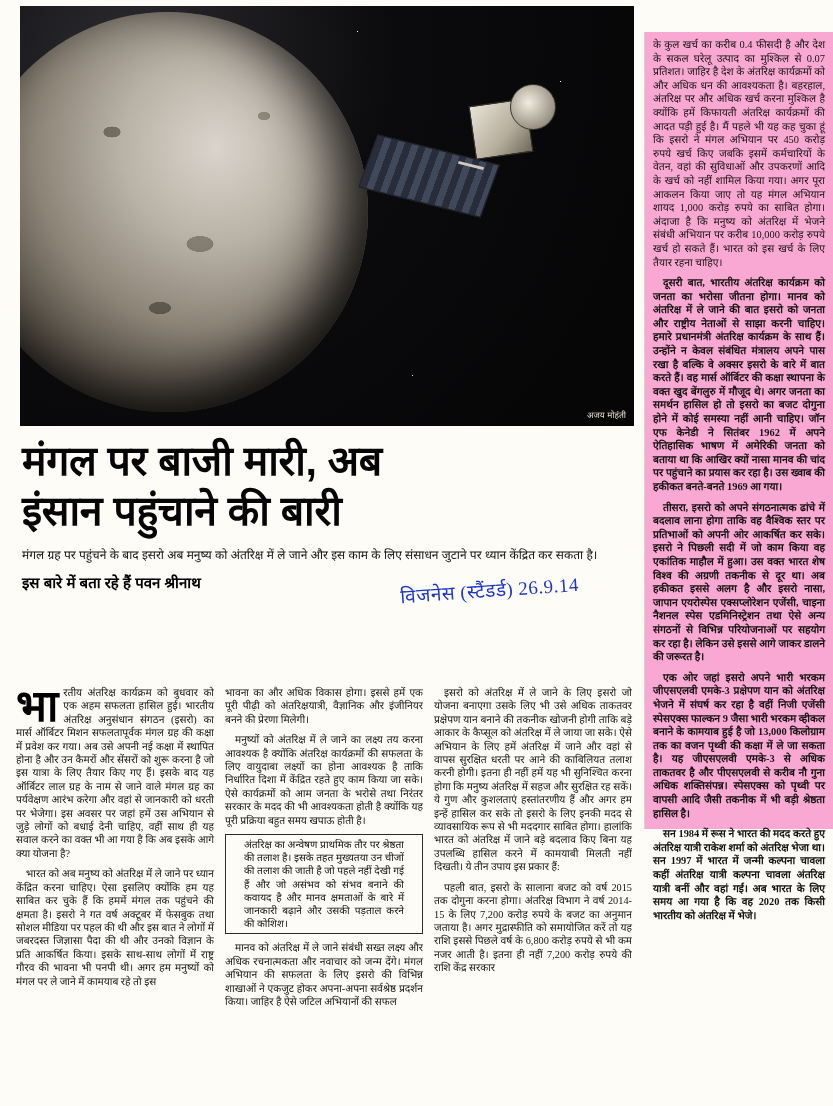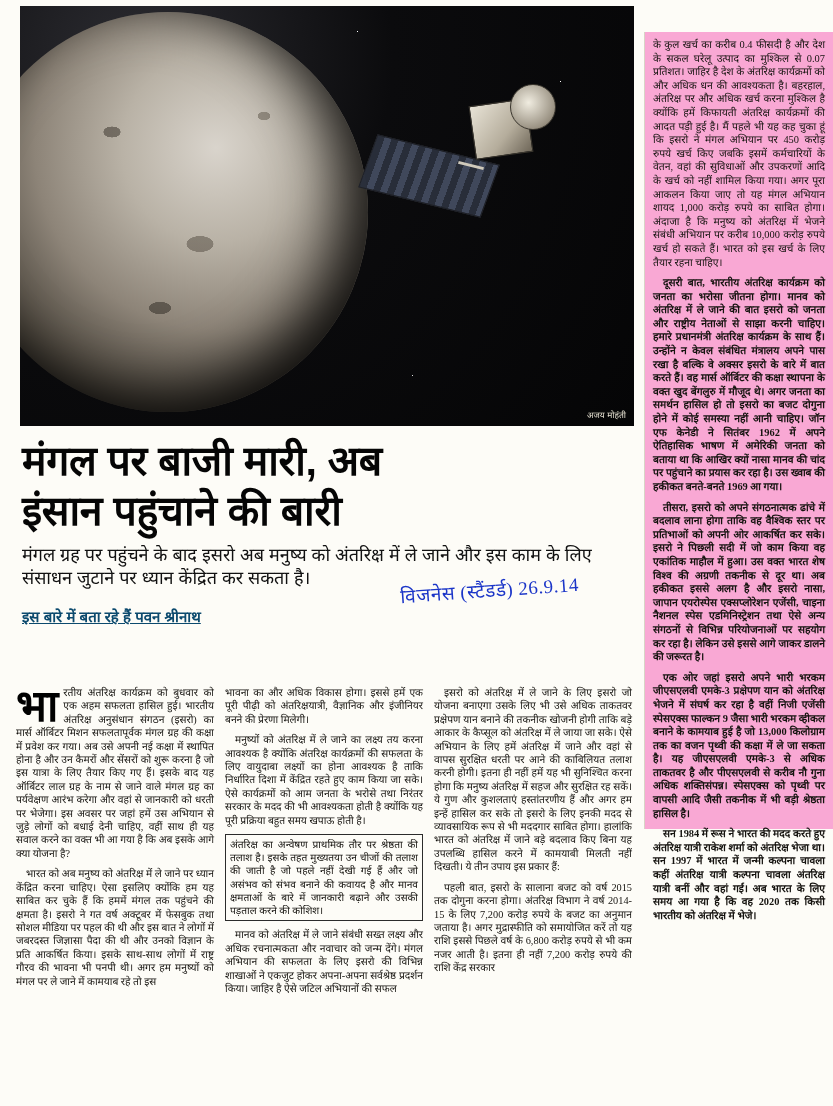--- a/index.html
+++ b/index.html
@@ -172,31 +172,30 @@
     font-family: "Liberation Serif", serif;
     font-size: 19px;
     color: #1b35c8;
     transform: rotate(-4deg);
     letter-spacing: .5px;
   }
   .standfirst {
     margin: 8px 0 0 6px;
     width: 610px;
     font-family: "Liberation Sans", sans-serif;
-    font-size: 18px;
+    font-size: 12px;
     line-height: 23px;
     color: #111;
   }
   .byline {
-    margin: 16px 0 0 6px;
+    margin: 5px 0 0 6px;
     font-family: "Liberation Sans", sans-serif;
     font-size: 15px;
     font-weight: bold;
-    color: #0c4a6e;
-    text-decoration: underline;
+    color: #000000;
   }
 
   
   .cols {
     position: absolute;
     left: 16px;
     top: 686px;
     width: 616px;
     height: 420px;
     display: flex;
@@ -219,21 +218,21 @@
     float: left;
     font-family: "Liberation Sans", sans-serif;
     font-weight: bold;
     font-size: 44px;
     line-height: 36px;
     margin: 2px 5px 0 0;
     color: #000;
   }
   .boxed {
     border: 1px solid #2b2b2b;
-    padding: 3px 4px;
+    padding: 3px 18px;
     margin: 0 0 7px 0;
     font-size: 10.2px;
     line-height: 13.2px;
   }
 </style>
 </head>
 <body>
 
 <div class="page">
 

